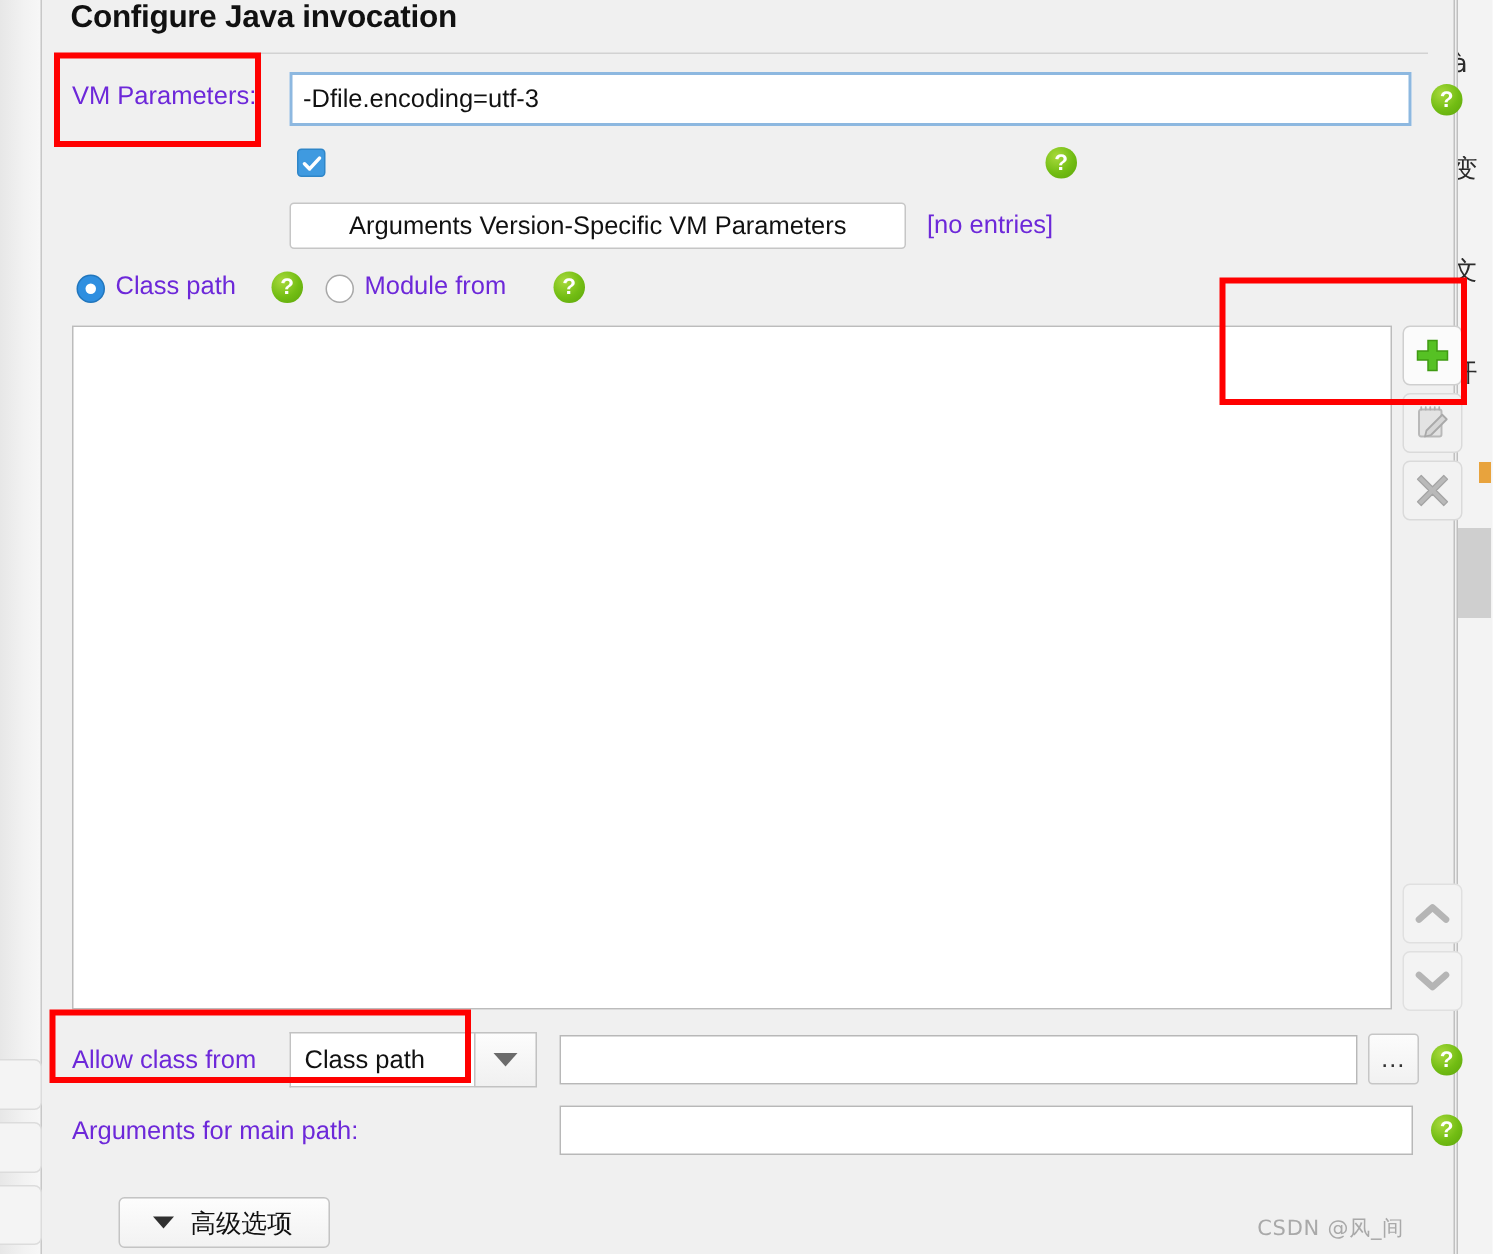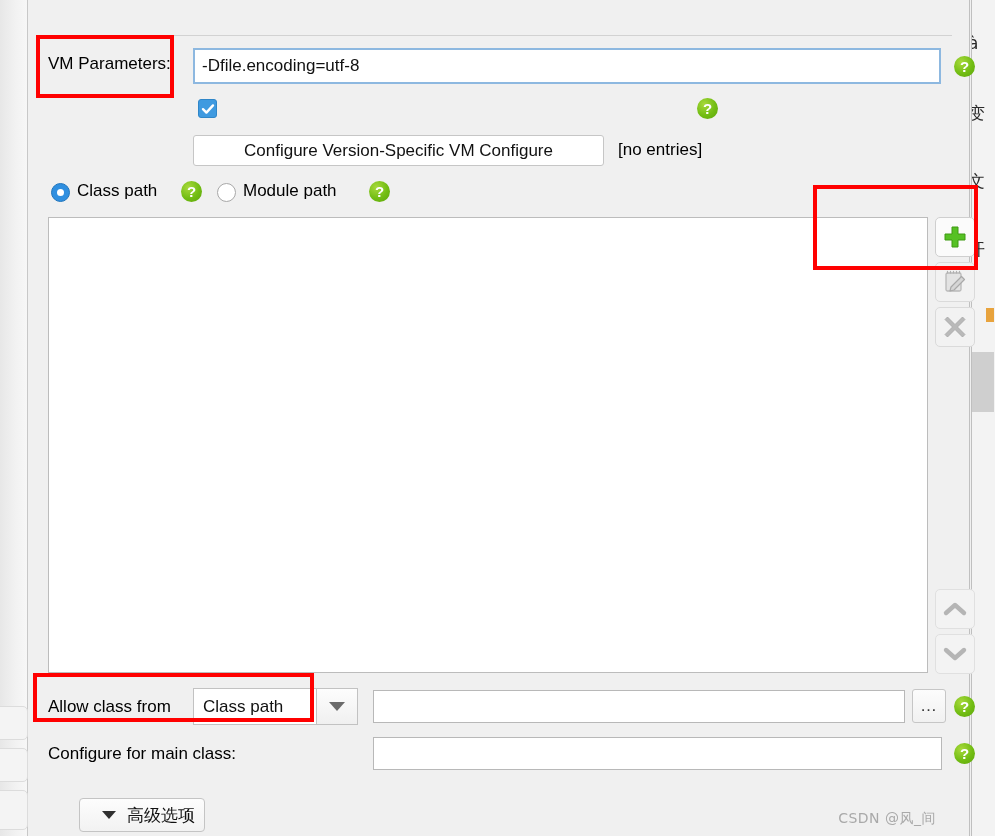--- a/index.html
+++ b/index.html
@@ -89,21 +89,21 @@
     position: absolute;
     left: 18px; top: 35px;
     width: 905px; height: 1px;
     background: #d2d2d2;
   }
 
   
   .lbl {
     position: absolute;
     font-size: 17px;
-    color: #000000;
+    color: #6d28d9;
     white-space: nowrap;
   }
 
   
   .txtfield {
     position: absolute;
     background: #ffffff;
     border: 1px solid #b8b8b8;
     font-size: 17px;
     color: #111;
@@ -241,21 +241,21 @@
     font-size: 17px;
     color: #333;
     letter-spacing: 1px;
     line-height: 8px;
   }
 
   
   .adv-btn {
     position: absolute;
     left: 50px; top: 798px;
-    width: 126px; height: 34px;
+    width: 141px; height: 34px;
     background: linear-gradient(to bottom, #fdfdfd, #f2f2f2);
     border: 1px solid #c4c4c4;
     border-radius: 4px;
     display: flex;
     align-items: center;
     gap: 11px;
     padding-left: 22px;
     font-size: 17px;
     color: #111;
   }
@@ -295,46 +295,47 @@
     <div class="bg-right-sel" style="top:352px;"></div>
     <div class="bg-right-accent" style="top:308px;"></div>
   </div>
   <div class="bg-cjk" style="top:34px;">à</div>
   <div class="bg-cjk" style="top:104px;">变</div>
   <div class="bg-cjk" style="top:172px;">文</div>
   <div class="bg-cjk" style="top:240px;">开</div>
 
   <div class="panel">
 
+    <div class="title">Configure Java invocation</div>
     <div class="hrule"></div>
 
     <div class="lbl" style="left:19px; top:54px;">VM Parameters:</div>
 
     <div class="txtfield focused" style="left:164px; top:48px; width:748px; height:36px;">
-      <span>-Dfile.encoding=utf-8</span>
+      <span>-Dfile.encoding=utf-3</span>
     </div>
 
     <div class="help" style="left:925px; top:56px;">?</div>
 
     <div class="cbx" style="left:169px; top:99px;">
       <svg width="14" height="14" viewBox="0 0 14 14" aria-hidden="true">
         <path d="M2 7.2 L5.4 10.6 L12 3.4" fill="none" stroke="#ffffff" stroke-width="2.4" stroke-linecap="round" stroke-linejoin="round"></path>
       </svg>
     </div>
     <div class="help" style="left:668px; top:98px;">?</div>
 
-    <div class="btn" style="left:164px; top:135px; width:411px; height:31px;">Configure Version-Specific VM Configure</div>
+    <div class="btn" style="left:164px; top:135px; width:411px; height:31px;">Arguments Version-Specific VM Parameters</div>
     <div class="lbl" style="left:589px; top:140px;">[no entries]</div>
 
     <div class="radio on" style="left:22px; top:183px;"></div>
     <div class="lbl" style="left:48px; top:181px;">Class path</div>
     <div class="help" style="left:152px; top:181px;">?</div>
 
     <div class="radio" style="left:188px; top:183px;"></div>
-    <div class="lbl" style="left:214px; top:181px;">Module path</div>
+    <div class="lbl" style="left:214px; top:181px;">Module from</div>
     <div class="help" style="left:340px; top:181px;">?</div>
 
     <div class="listbox" style="left:19px; top:217px; width:880px; height:456px;"></div>
 
     <div class="iconbtn" style="left:906px; top:217px;">
       <svg width="26" height="26" viewBox="0 0 26 26" aria-hidden="true">
         <path d="M10 3 h6 v7 h7 v6 h-7 v7 h-6 v-7 h-7 v-6 h7 z" fill="#56c124" stroke="#3f9a12" stroke-width="1"></path>
       </svg>
     </div>
 
@@ -376,21 +377,21 @@
     <div class="txtfield" style="left:344px; top:690px; width:532px; height:33px;">
       <span></span>
     </div>
 
     <div class="btn btn-gray" style="left:883px; top:689px; width:34px; height:34px;">
       <span class="dots">…</span>
     </div>
 
     <div class="help" style="left:925px; top:696px;">?</div>
 
-    <div class="lbl" style="left:19px; top:744px;">Configure for main class:</div>
+    <div class="lbl" style="left:19px; top:744px;">Arguments for main path:</div>
 
     <div class="txtfield" style="left:344px; top:737px; width:569px; height:33px;">
       <span></span>
     </div>
 
     <div class="help" style="left:925px; top:743px;">?</div>
 
     <div class="adv-btn">
       <span class="tri-down sm"></span>
       <span class="adv-label">高级选项</span>

